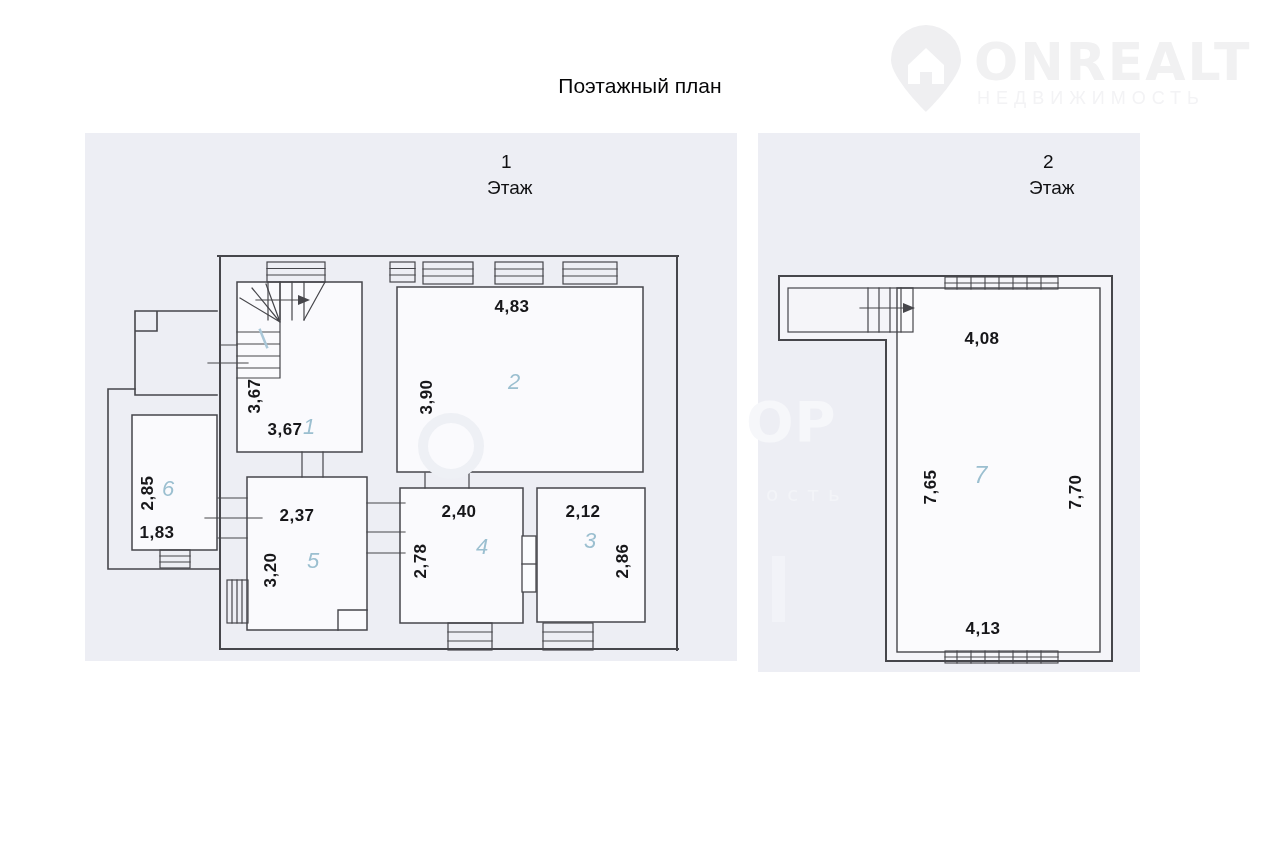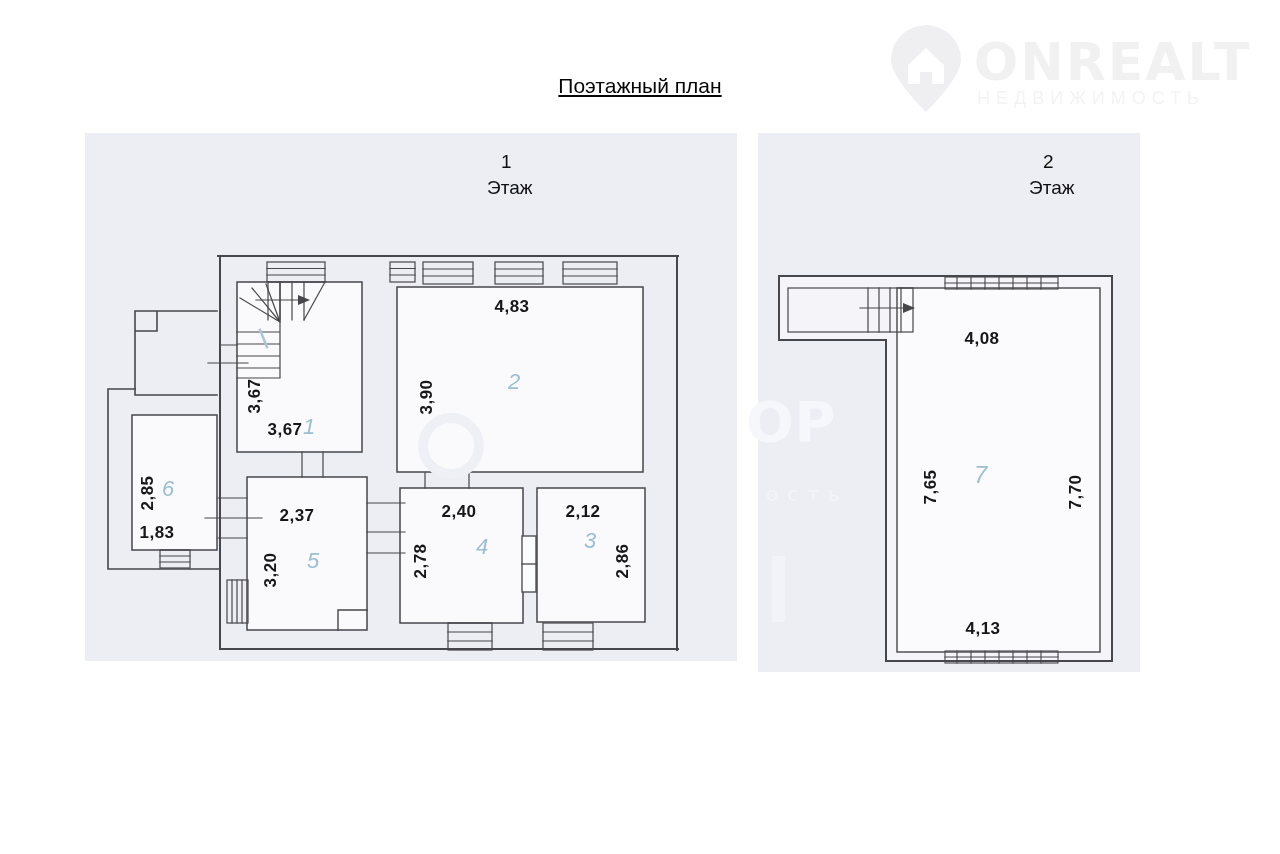--- a/index.html
+++ b/index.html
@@ -17,21 +17,21 @@
            border-radius:50%;z-index:4;}
   svg.plan{position:absolute;left:0;top:0;z-index:3;}
   .dim{position:absolute;z-index:5;width:60px;height:18px;display:flex;align-items:center;justify-content:center;
        font-size:17px;font-weight:600;color:#17171a;letter-spacing:.5px;white-space:nowrap;}
   .dim.v{transform:rotate(-90deg);}
   .roomnum{position:absolute;z-index:5;font-style:italic;font-size:22px;color:#9bbfd0;}
   .roomnum.big{font-size:24px;}
   .floor-label{position:absolute;z-index:5;font-size:19px;color:#101012;line-height:26px;}
   .floor-label .fnum{display:block;margin-left:14px;}
   .title{position:absolute;z-index:6;left:520px;top:74px;width:240px;text-align:center;
-         font-size:21px;color:#060607;text-decoration:underline;}
+         font-size:21px;color:#060607;}
   .logo{position:absolute;z-index:6;left:876px;top:16px;width:380px;height:100px;}
   .logo-icon{position:absolute;left:10px;top:6px;}
   .logo-brand{position:absolute;left:98px;top:20px;font-family:"DejaVu Sans",sans-serif;
               font-weight:bold;font-size:52px;line-height:1;letter-spacing:2px;color:#f1f1f2;}
   .logo-tagline{position:absolute;left:101px;top:72px;font-size:18px;letter-spacing:6px;color:#f3f3f5;}
 </style>
 </head>
 <body>
 
 <div class="page">

